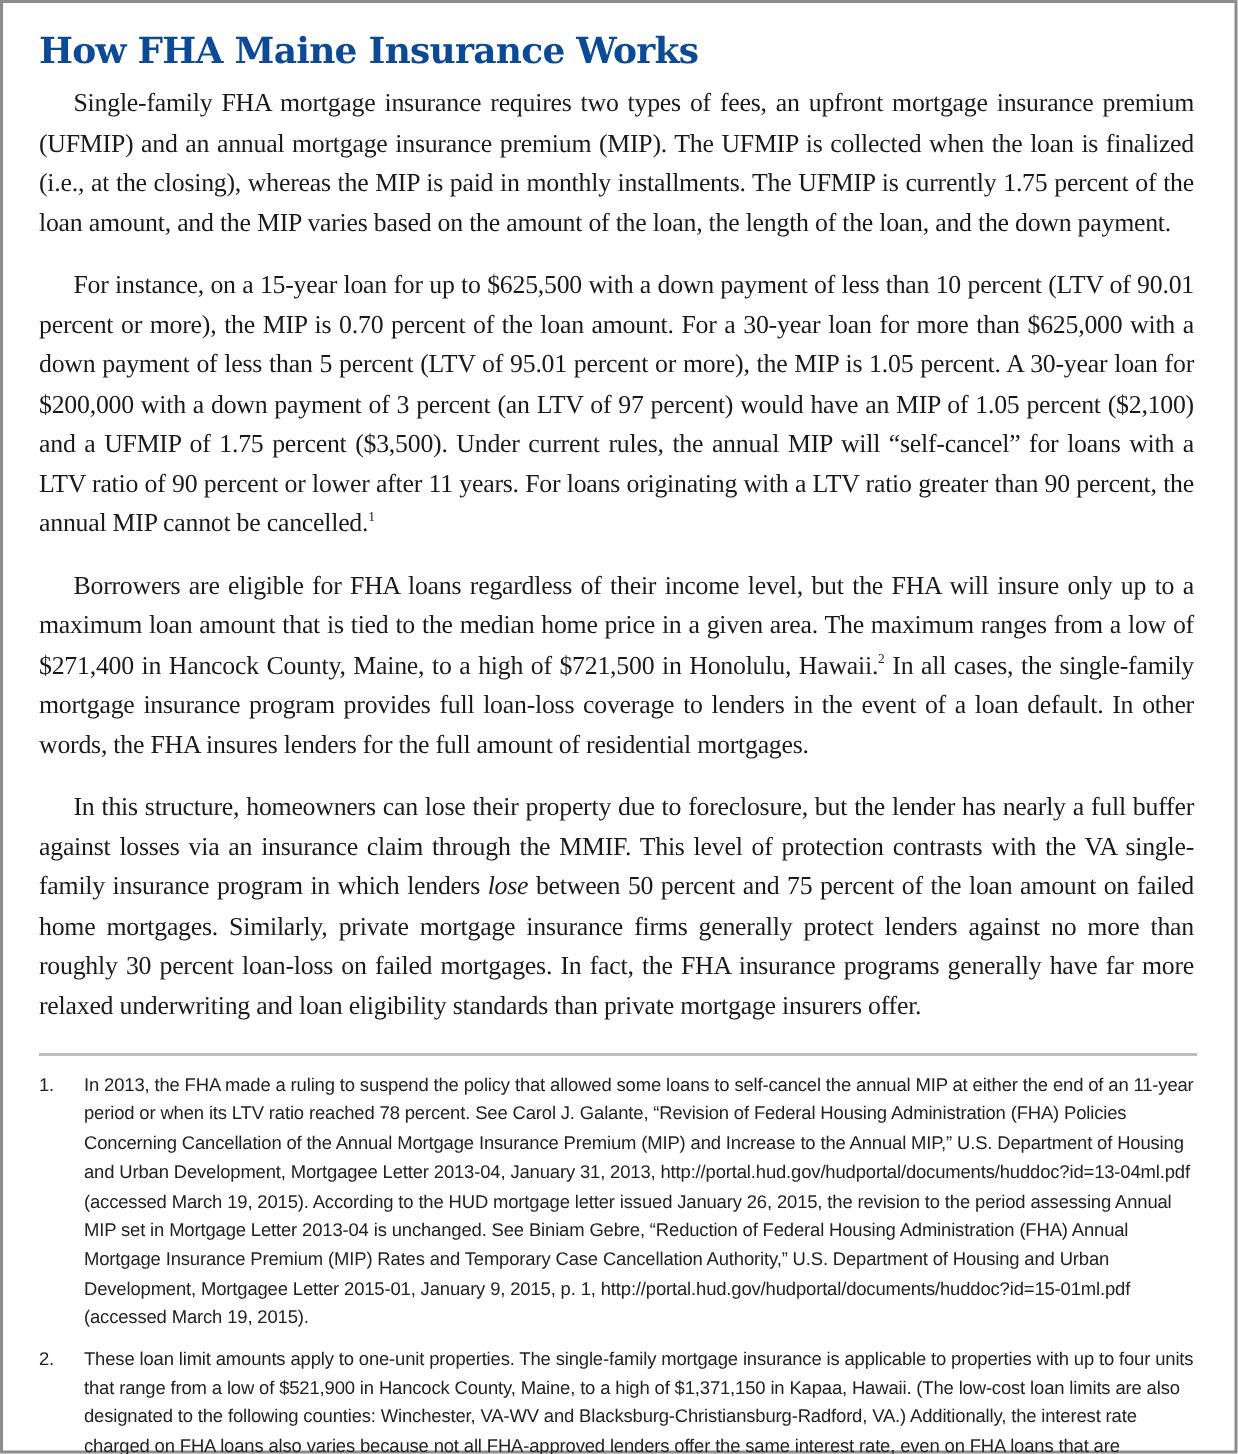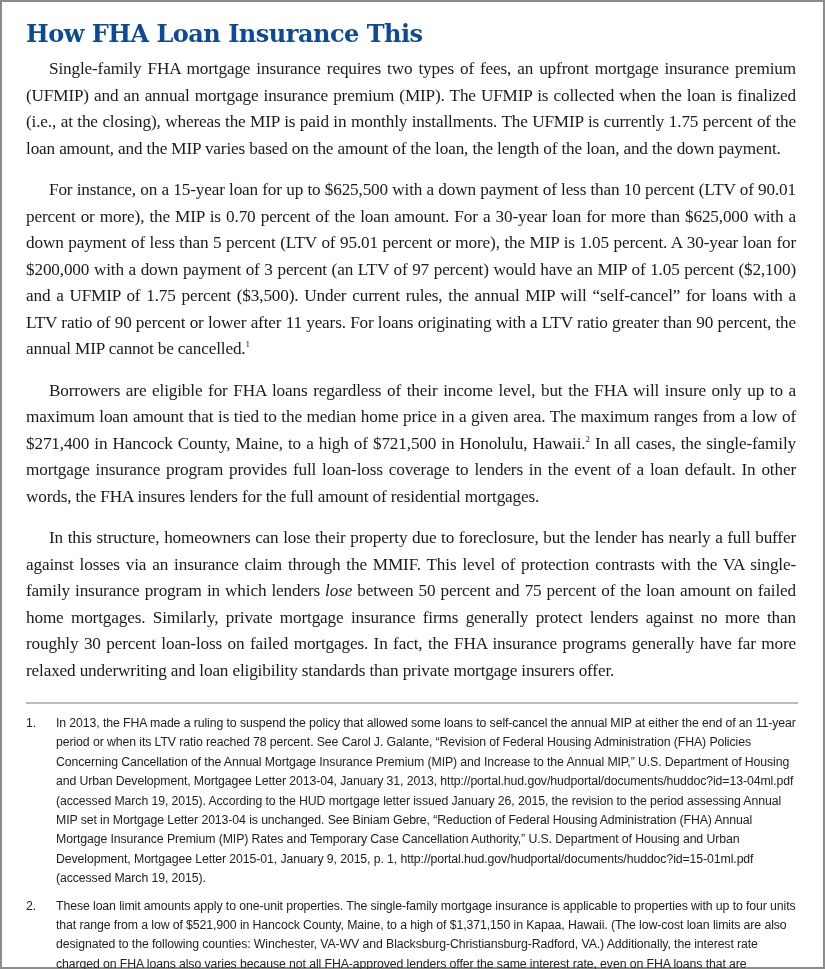--- a/index.html
+++ b/index.html
@@ -53,21 +53,21 @@
   }
   .footnote .fn-num {
     position: absolute; left: 0; top: 0;
   }
 </style>
 </head>
 <body>
 
 <div class="frame">
   <div class="content">
-    <h1 class="title">How FHA Loan Insurance This</h1>
+    <h1 class="title">How FHA Maine Insurance Works</h1>
 
     <div class="body-text">
       <p class="para">Single-family FHA mortgage insurance requires two types of fees, an upfront mortgage insurance premium (UFMIP) and an annual mortgage insurance premium (MIP). The UFMIP is collected when the loan is finalized (i.e., at the closing), whereas the MIP is paid in monthly installments. The UFMIP is currently 1.75 percent of the loan amount, and the MIP varies based on the amount of the loan, the length of the loan, and the down payment.</p>
 
       <p class="para"><span>For instance, on a 15-year loan for up to $625,500 with a down payment of less than 10 percent (LTV of 90.01 percent or more), the MIP is 0.70 percent of the loan amount. For a 30-year loan for more than $625,000 with a down payment of less than 5 percent (LTV of 95.01 percent or more), the MIP is 1.05 percent. A 30-year loan for $200,000 with a down payment of 3 percent (an LTV of 97 percent) would have an MIP of 1.05 percent ($2,100) and a UFMIP of 1.75 percent ($3,500). Under current rules, the annual MIP will “self-cancel” for loans with a LTV ratio of 90 percent or lower after 11 years. For loans originating with a LTV ratio greater than 90 percent, the annual MIP cannot be cancelled.</span><sup class="fn">1</sup></p>
 
       <p class="para"><span>Borrowers are eligible for FHA loans regardless of their income level, but the FHA will insure only up to a maximum loan amount that is tied to the median home price in a given area. The maximum ranges from a low of $271,400 in Hancock County, Maine, to a high of $721,500 in Honolulu, Hawaii.</span><sup class="fn">2</sup><span> In all cases, the single-family mortgage insurance program provides full loan-loss coverage to lenders in the event of a loan default. In other words, the FHA insures lenders for the full amount of residential mortgages.</span></p>
 
       <p class="para"><span>In this structure, homeowners can lose their property due to foreclosure, but the lender has nearly a full buffer against losses via an insurance claim through the MMIF. This level of protection contrasts with the VA single-family insurance program in which lenders </span><em>lose</em><span> between 50 percent and 75 percent of the loan amount on failed home mortgages. Similarly, private mortgage insurance firms generally protect lenders against no more than roughly 30 percent loan-loss on failed mortgages. In fact, the FHA insurance programs generally have far more relaxed underwriting and loan eligibility standards than private mortgage insurers offer.</span></p>
     </div>

